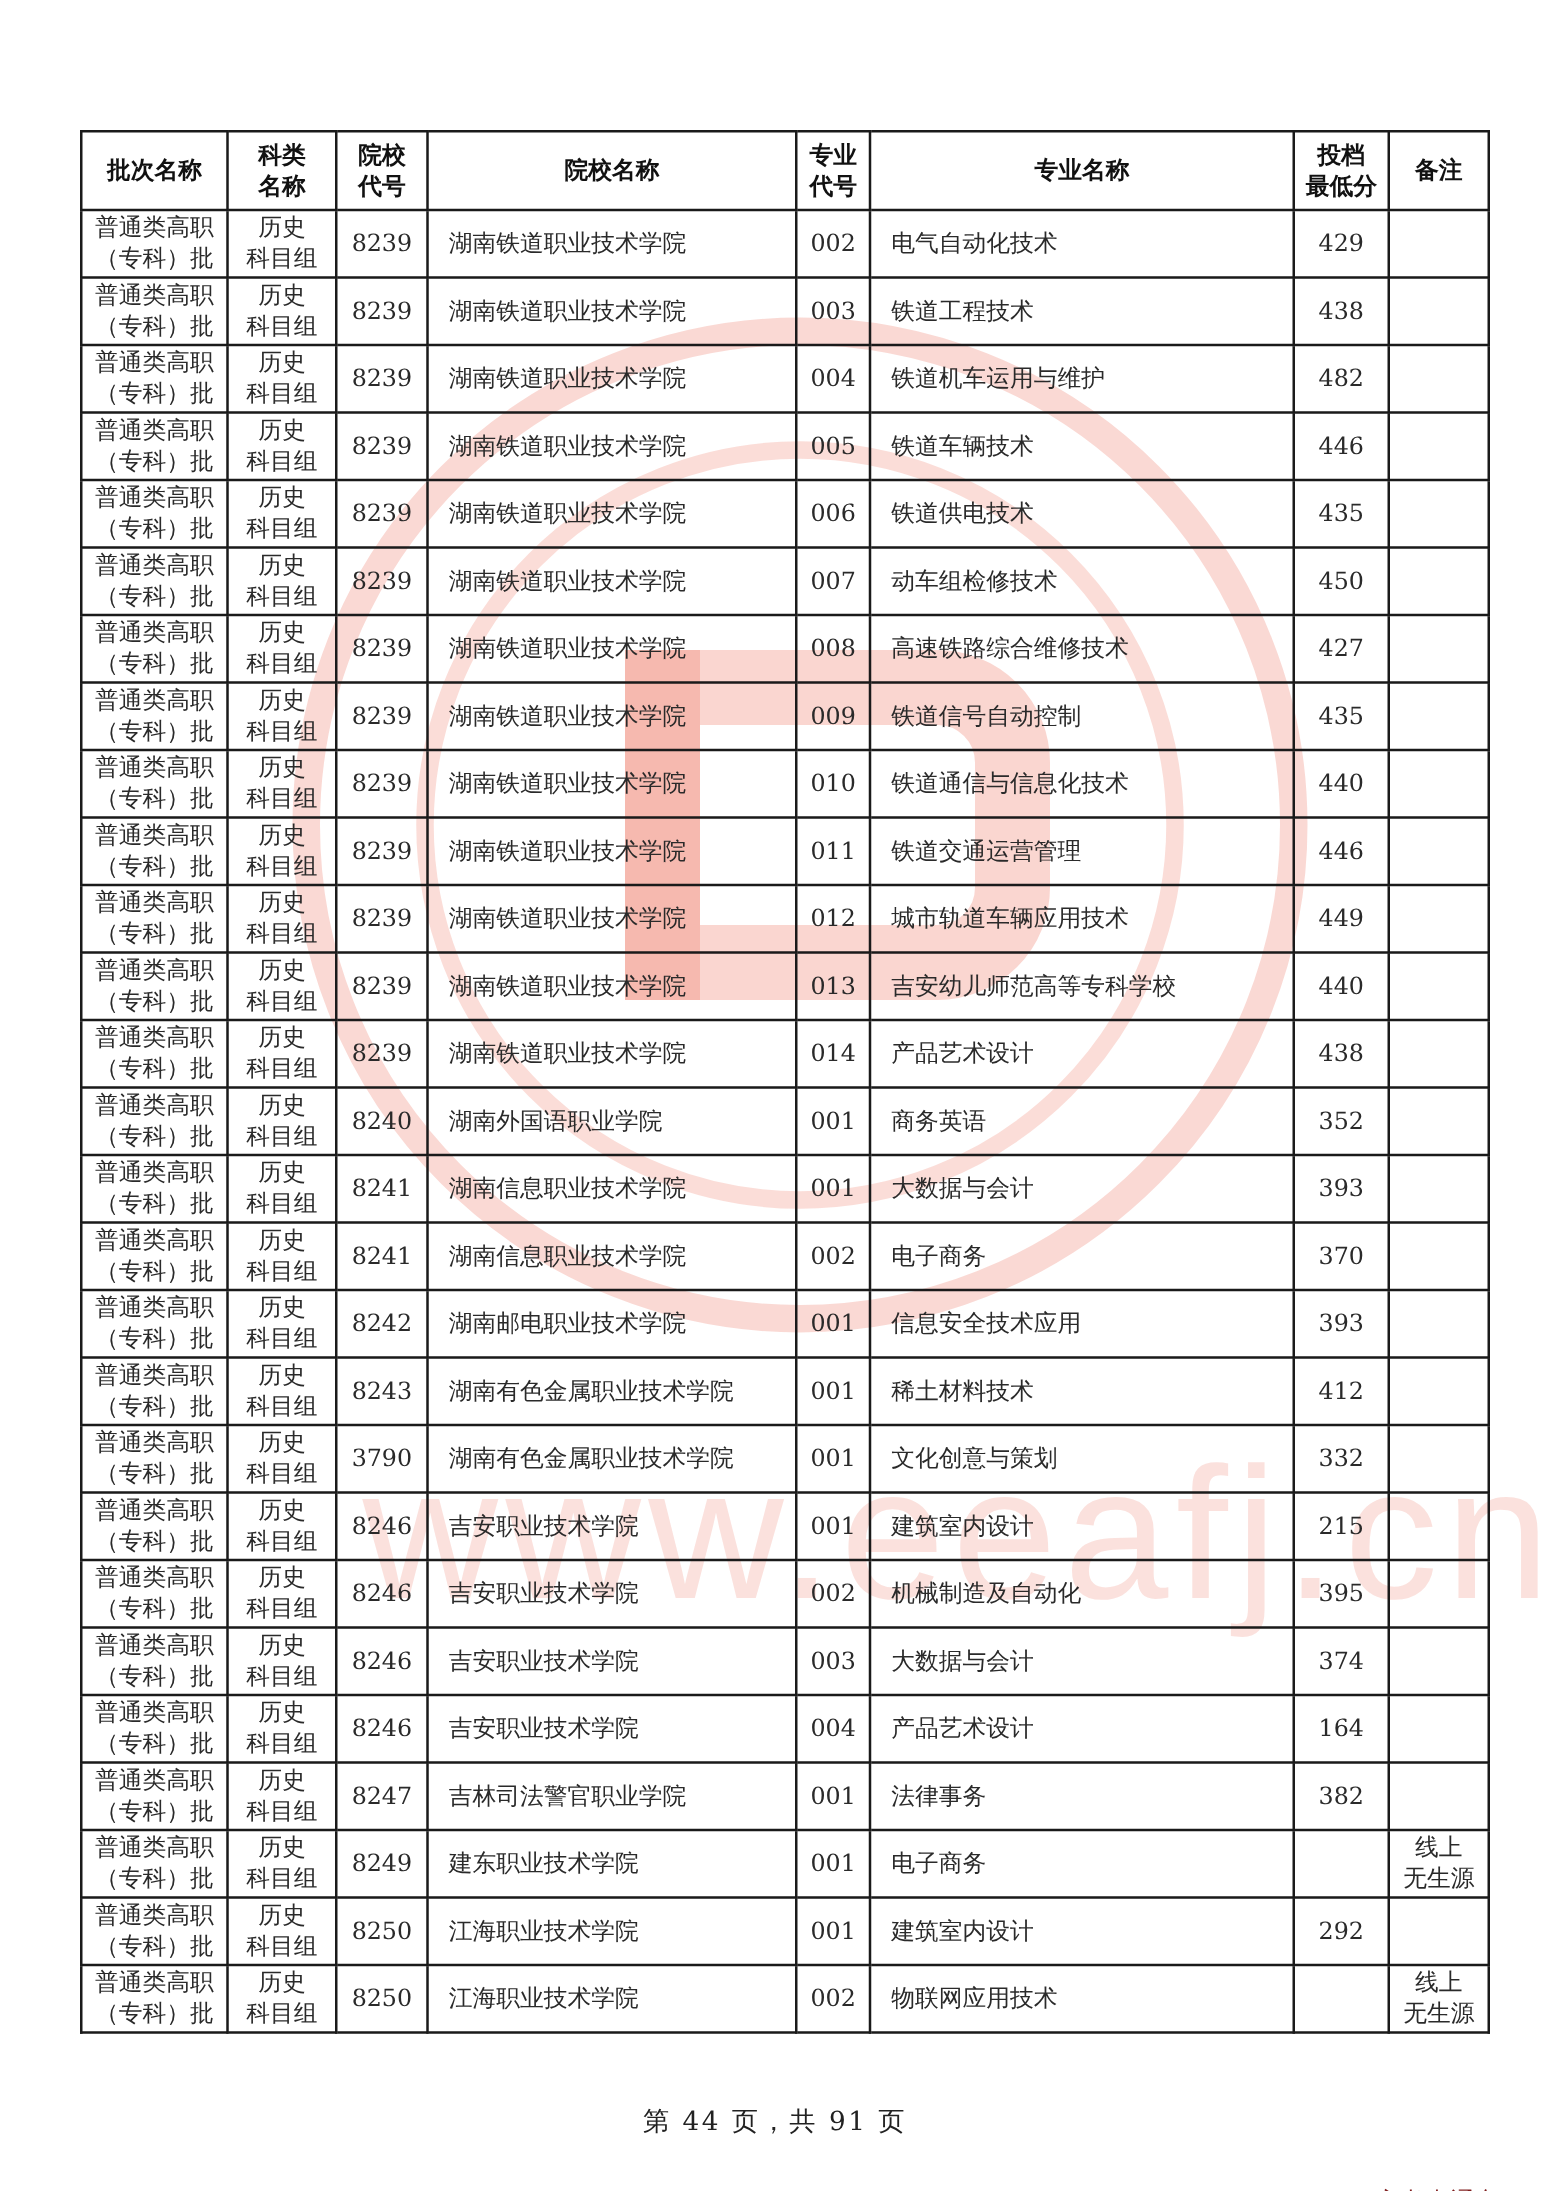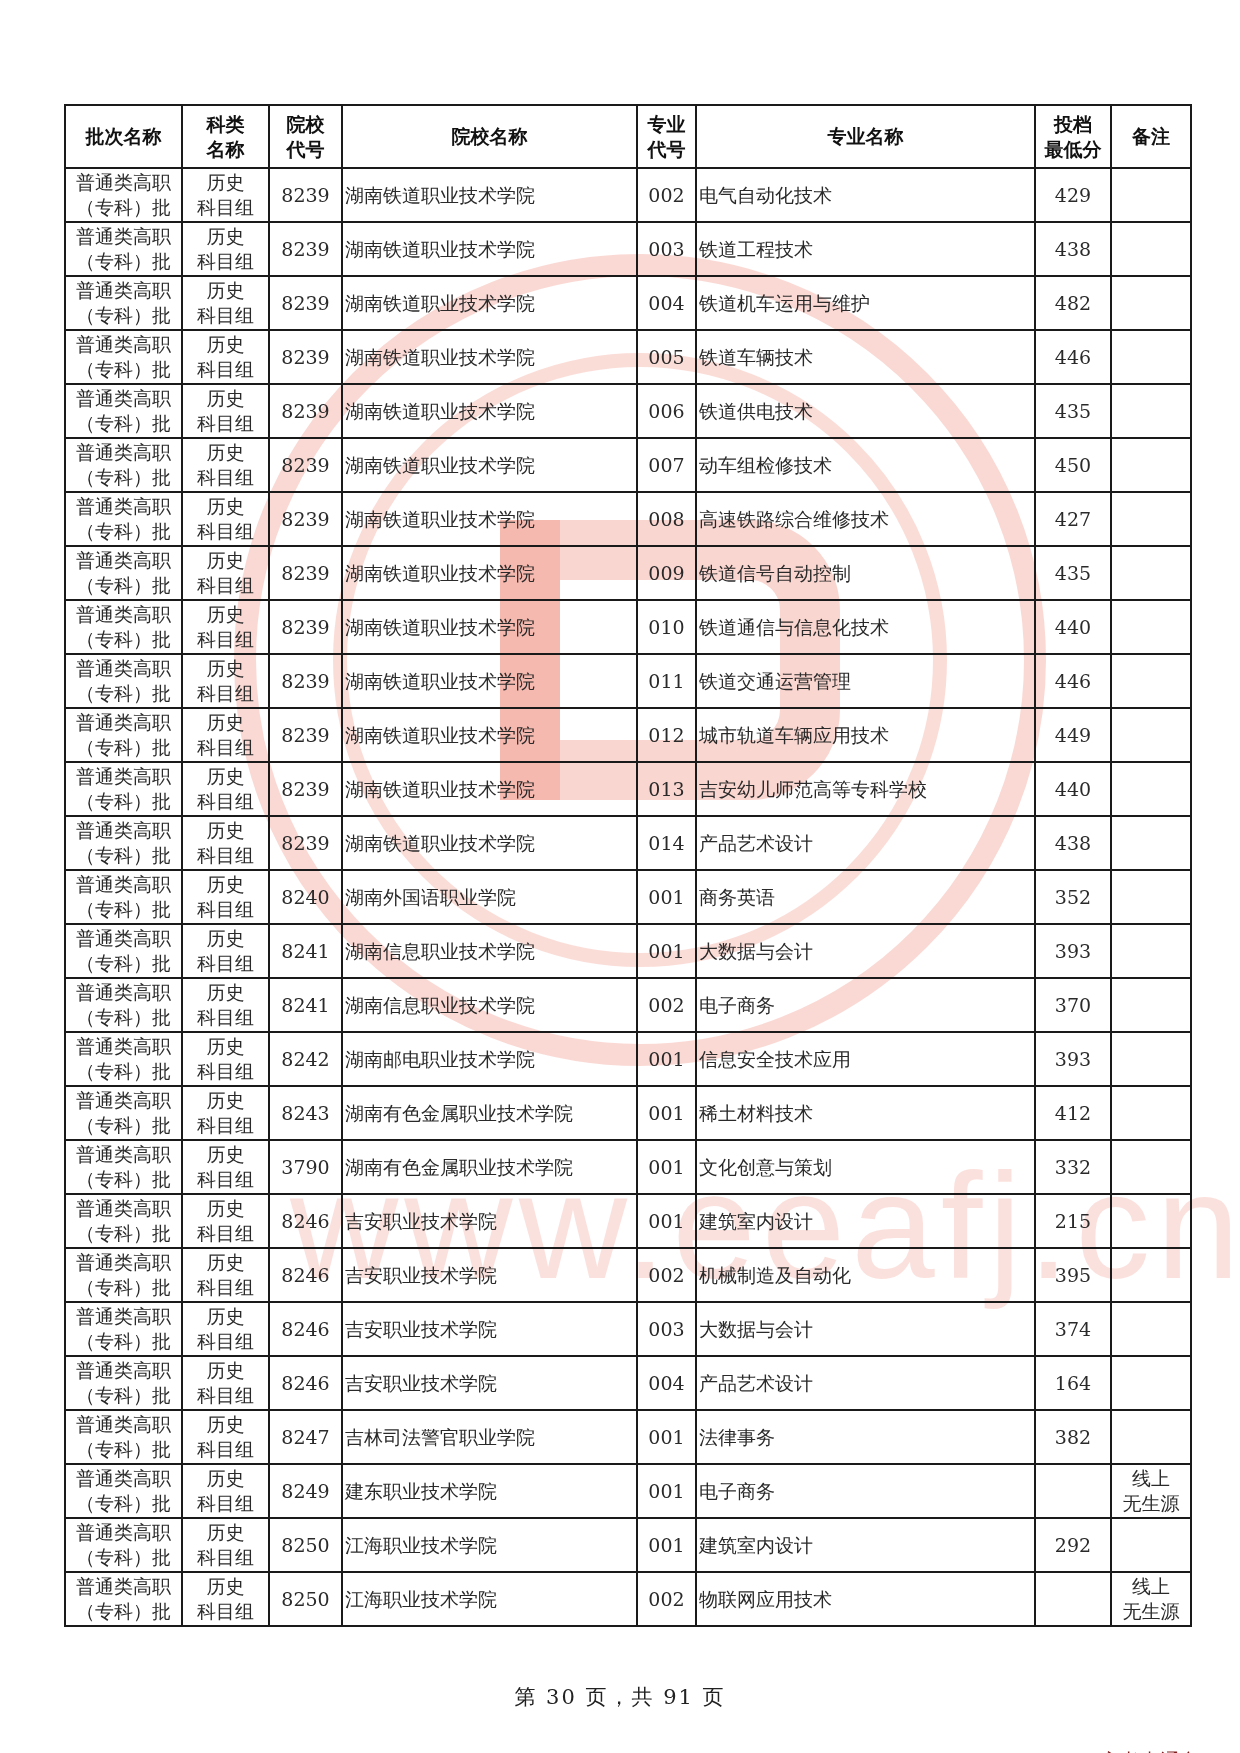--- a/index.html
+++ b/index.html
@@ -19,21 +19,21 @@
     table-layout: fixed; width: 1126px;
   }
   .score-table th, .score-table td {
     border: 2px solid #1a1a1a; padding: 0; text-align: center; vertical-align: middle;
     font-size: 19px; line-height: 25px; background: transparent;
   }
   .score-table th {
     height: 61px; font-family: "DejaVu Sans", "Liberation Sans", sans-serif; font-weight: bold; font-size: 19px; color: #111;
   }
   .score-table td { height: 52px; }
-  .score-table td.left { text-align: left; padding-left: 2px; }
+  .score-table td.left { text-align: left; padding-left: 16px; }
   .two-line span { display: block; }
   .c1 { width: 117px; } .c2 { width: 87px; } .c3 { width: 73px; } .c4 { width: 295px; }
   .c5 { width: 59px; } .c6 { width: 339px; } .c7 { width: 76px; } .c8 { width: 80px; }
   .footer-page {
     position: absolute; top: 1683px; left: 0; width: 1240px; text-align: center; font-size: 21px; color: #222;
     letter-spacing: 2px;
   }
   .brand {
     position: absolute; top: 1748px; right: 40px; font-family: "DejaVu Sans", sans-serif; font-size: 20px; color: #7f1d1d;
   }
@@ -596,14 +596,14 @@
         <td class="left">物联网应用技术</td>
         <td></td>
         <td class="two-line">
           <span>线上</span>
           <span>无生源</span>
         </td>
       </tr>
     </tbody>
 </table>
 
-<div class="footer-page">第 30 页，共 91 页</div>
+<div class="footer-page">第 44 页，共 91 页</div>
 <div class="brand">高考直通车</div>
 
 </body></html>

